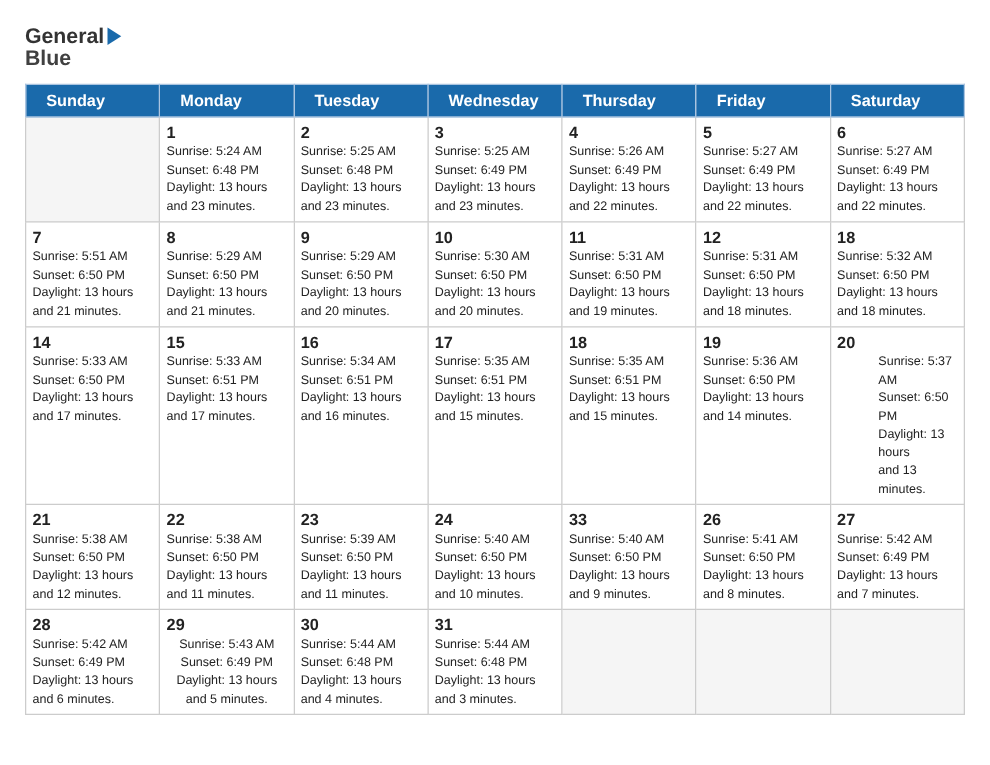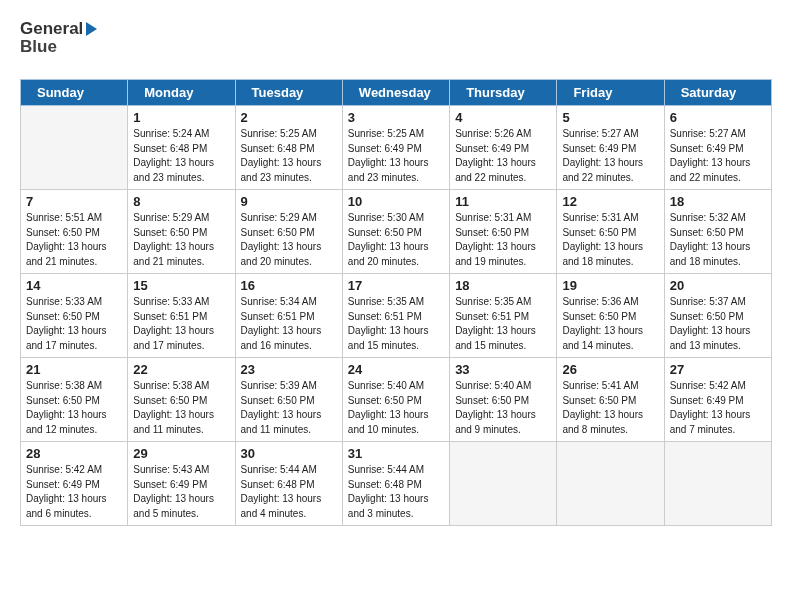--- a/index.html
+++ b/index.html
@@ -13,21 +13,21 @@
     .page {
       width: 792px;
       height: 612px;
       padding: 18px 20px 12px 20px;
       background: #fff;
     }
     .header {
       display: flex;
       justify-content: space-between;
       align-items: center;
-      margin-bottom: 22px;
+      margin-bottom: 10px;
     }
     .logo {
       display: flex;
       flex-direction: column;
       align-items: flex-start;
     }
     .logo-text {
       font-size: 18px;
       font-weight: bold;
     }
@@ -251,21 +251,21 @@
           </td>
           <td>
             <span class="day-num">19</span>
             <div class="cell-text" style="white-space: pre-line;">Sunrise: 5:36 AM
 Sunset: 6:50 PM
 Daylight: 13 hours
 and 14 minutes.</div>
           </td>
           <td>
             <span class="day-num">20</span>
-            <div class="cell-text" style="white-space: pre-line;">Sunrise: 5:37 AM
+            <div class="cell-text" style="white-space: pre-line; margin-left: 33px;">Sunrise: 5:37 AM
 Sunset: 6:50 PM
 Daylight: 13 hours
 and 13 minutes.</div>
           </td>
         </tr>
         <tr>
           <td>
             <span class="day-num">21</span>
             <div class="cell-text" style="white-space: pre-line;">Sunrise: 5:38 AM
 Sunset: 6:50 PM
@@ -318,21 +318,21 @@
         <tr>
           <td>
             <span class="day-num">28</span>
             <div class="cell-text" style="white-space: pre-line;">Sunrise: 5:42 AM
 Sunset: 6:49 PM
 Daylight: 13 hours
 and 6 minutes.</div>
           </td>
           <td>
             <span class="day-num">29</span>
-            <div class="cell-text" style="white-space: pre-line;">Sunrise: 5:43 AM
+            <div class="cell-text" style="white-space: pre-line; text-align: center;">Sunrise: 5:43 AM
 Sunset: 6:49 PM
 Daylight: 13 hours
 and 5 minutes.</div>
           </td>
           <td>
             <span class="day-num">30</span>
             <div class="cell-text" style="white-space: pre-line;">Sunrise: 5:44 AM
 Sunset: 6:48 PM
 Daylight: 13 hours
 and 4 minutes.</div>

